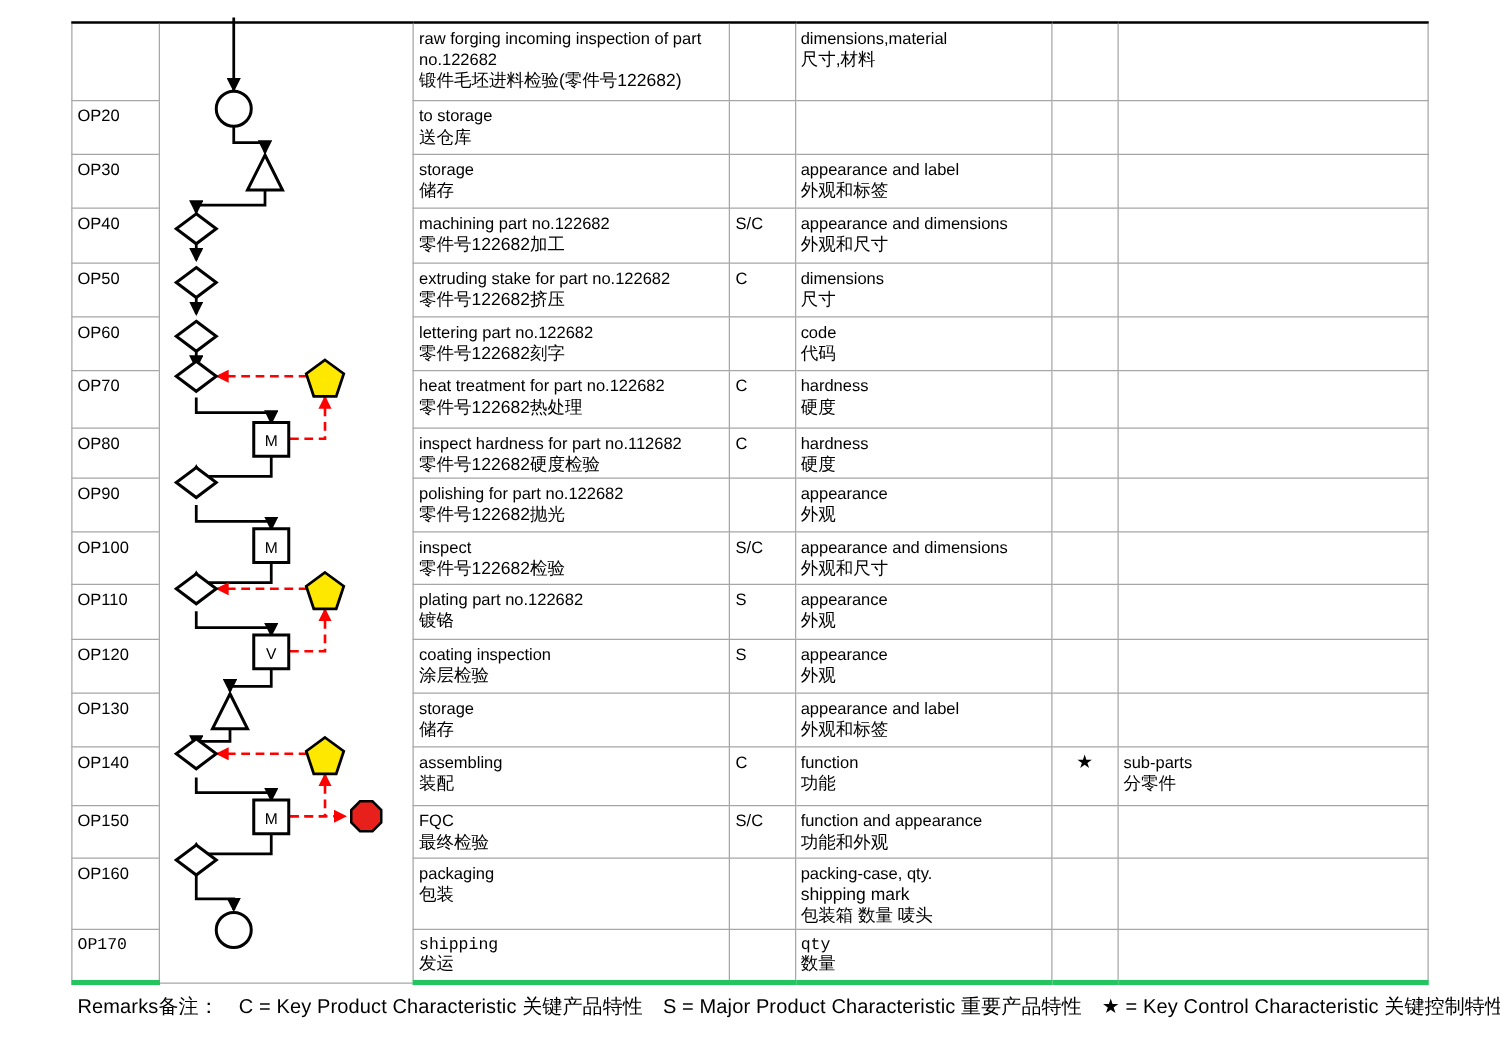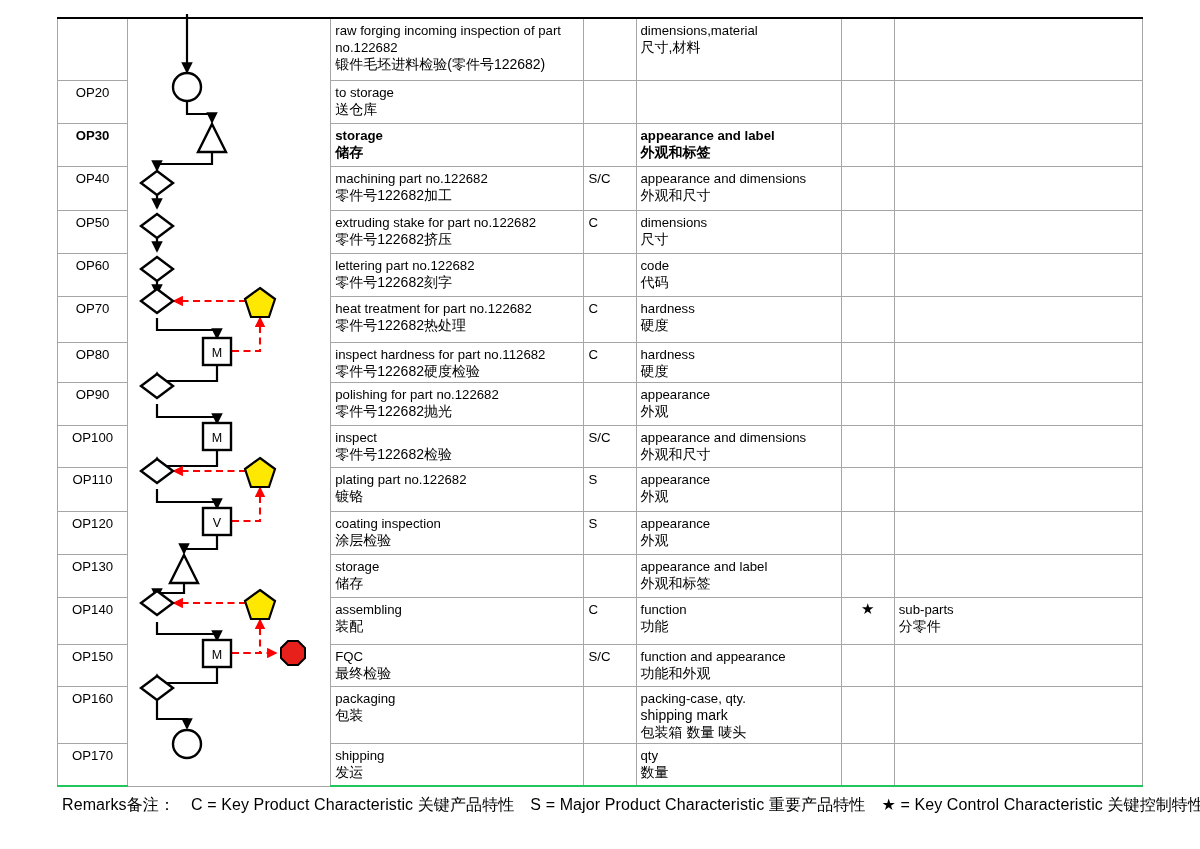--- a/index.html
+++ b/index.html
@@ -35,29 +35,29 @@
   }
   table.flow td {
     border: 1px solid #a6a6a6;
     vertical-align: top;
     padding: 3px 4px 2px 4px;
     font-size: 13.2px;
     line-height: 17px;
     background: transparent;
   }
   
-  td.c-op      { width: 70px;  border-left: 2px solid #000; border-right: 2px solid #000; text-align: center; }
+  td.c-op      { width: 70px;  border-left: 2px solid #000; border-right: 2px solid #000; }
   td.c-desc    { width: 253px; border-right: 1px solid #000; }
   td.c-char    { width: 52px;  border-right: 2px solid #000; vertical-align: middle; }
   td.c-param   { width: 205px; border-right: 1px solid #000; }
   td.c-key     { width: 53px;  text-align: center; vertical-align: middle; border-right: 1px solid #000;}
   td.c-note    { width: 248px; border-right: 2px solid #000; }
 
   tr.r-first td { border-top: 2px solid #000; }
-  tr.r-last  td { border-bottom: 2px solid #22c55e; }
+  tr.r-last  td { border-bottom: 4px solid #22c55e; font-family: Liberation Mono, monospace; }
 
   
   td.symcell {
     border-left: 2px solid #000;
     border-right: 2px solid #000;
     border-top: 2px solid #000;
     border-bottom: 2px solid #000;
     padding: 0;
     position: relative;
     width: 203px;
@@ -131,21 +131,21 @@
             <td class="c-param">
               <div class="en"></div>
               <div class="cn"></div>
             </td>
             <td class="c-key"><span class="star"></span></td>
             <td class="c-note">
               <div class="en"></div>
               <div class="cn"></div>
             </td>
           </tr>
-          <tr style="height: 43px; font-weight: bold;">
+          <tr style="height: 43px;">
             <td class="c-op">OP30</td>
             <td class="c-desc">
               <div class="en">storage</div>
               <div class="cn">储存</div>
             </td>
             <td class="c-char"></td>
             <td class="c-param">
               <div class="en">appearance and label</div>
               <div class="cn">外观和标签</div>
             </td>

